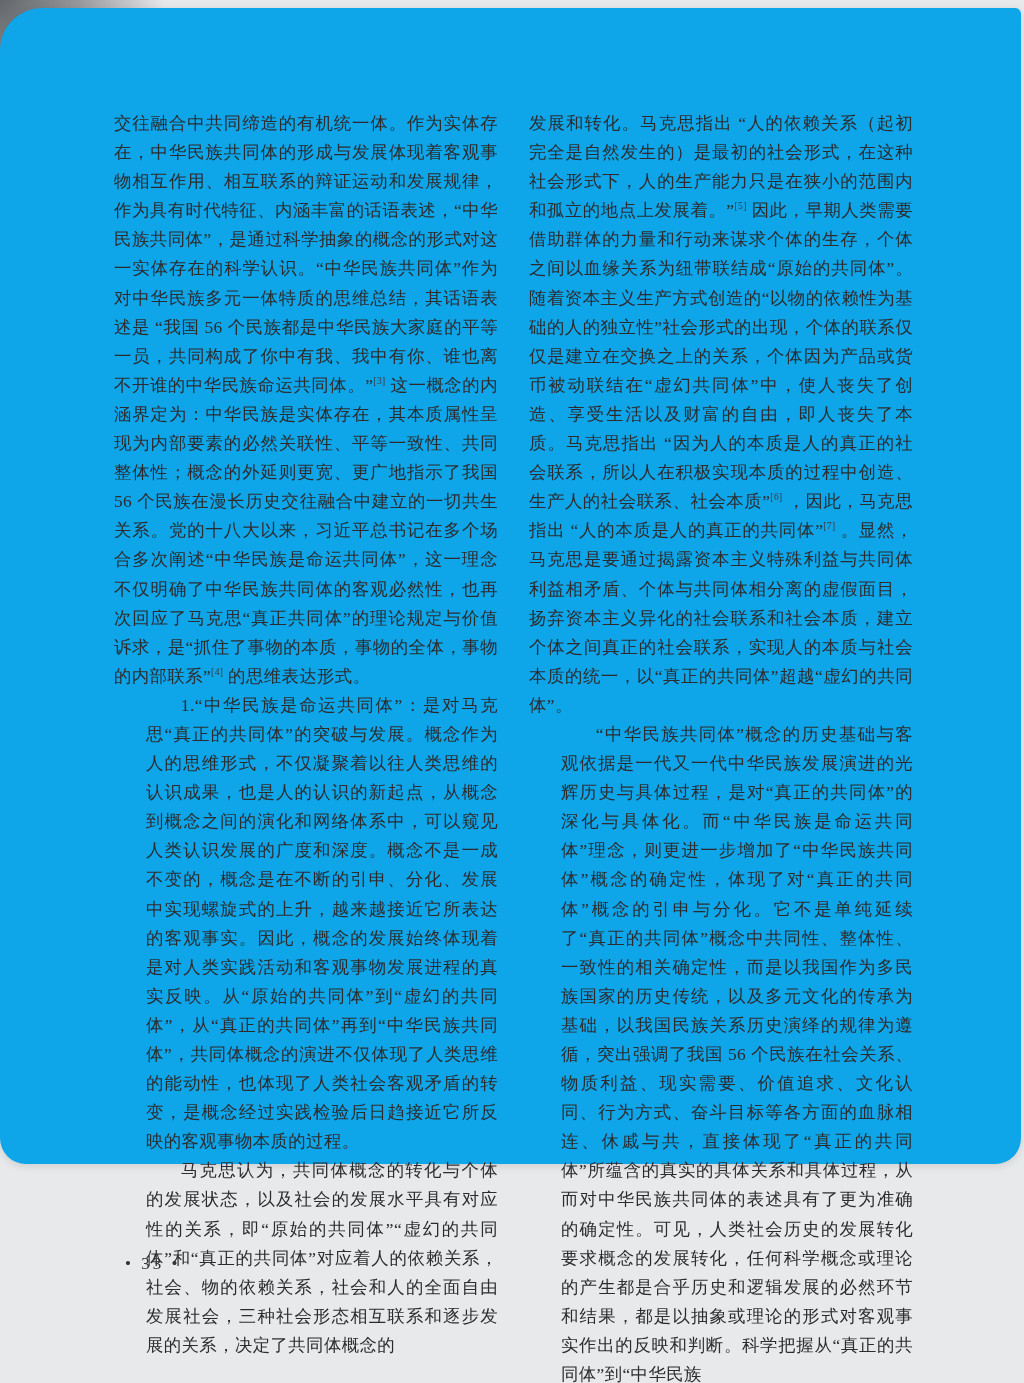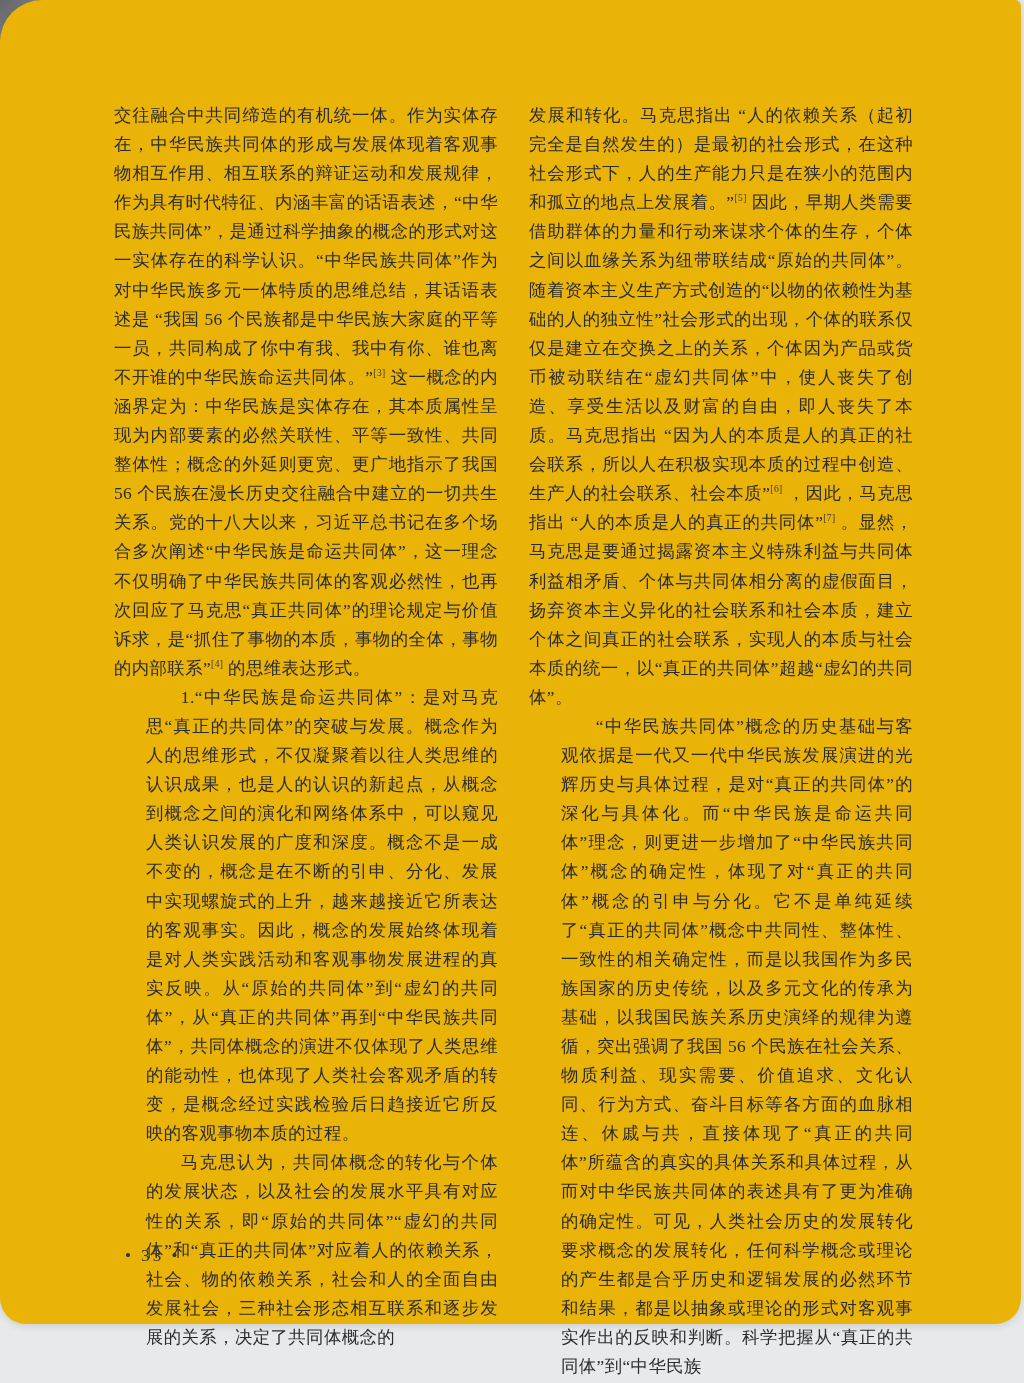--- a/index.html
+++ b/index.html
@@ -7,22 +7,22 @@
     width:1024px;height:1383px;position:relative;
     background:#e7e9eb;
     font-family:"Liberation Serif","DejaVu Serif",serif;
     overflow:hidden;
   }
   .bg-corner{
     position:absolute;left:0;top:0;width:170px;height:140px;
     background:radial-gradient(circle at -15px -15px,#55585c 0%,rgba(85,88,92,0.55) 40%,rgba(85,88,92,0) 75%);
   }
   .page{
-    position:absolute;left:0;top:0;width:1021px;height:1324px;
-    background:#eab308;
+    position:absolute;left:0;top:8px;width:1021px;height:1156px;
+    background:#0ea5e9;
     border-radius:42px 6px 26px 26px;
     box-shadow:0 2px 8px rgba(0,0,0,0.12);
   }
   .text-area{
     position:absolute;left:114px;top:101px;
     display:flex;gap:31px;
   }
   .col{width:384px;}
   .col p{
     margin:0;

